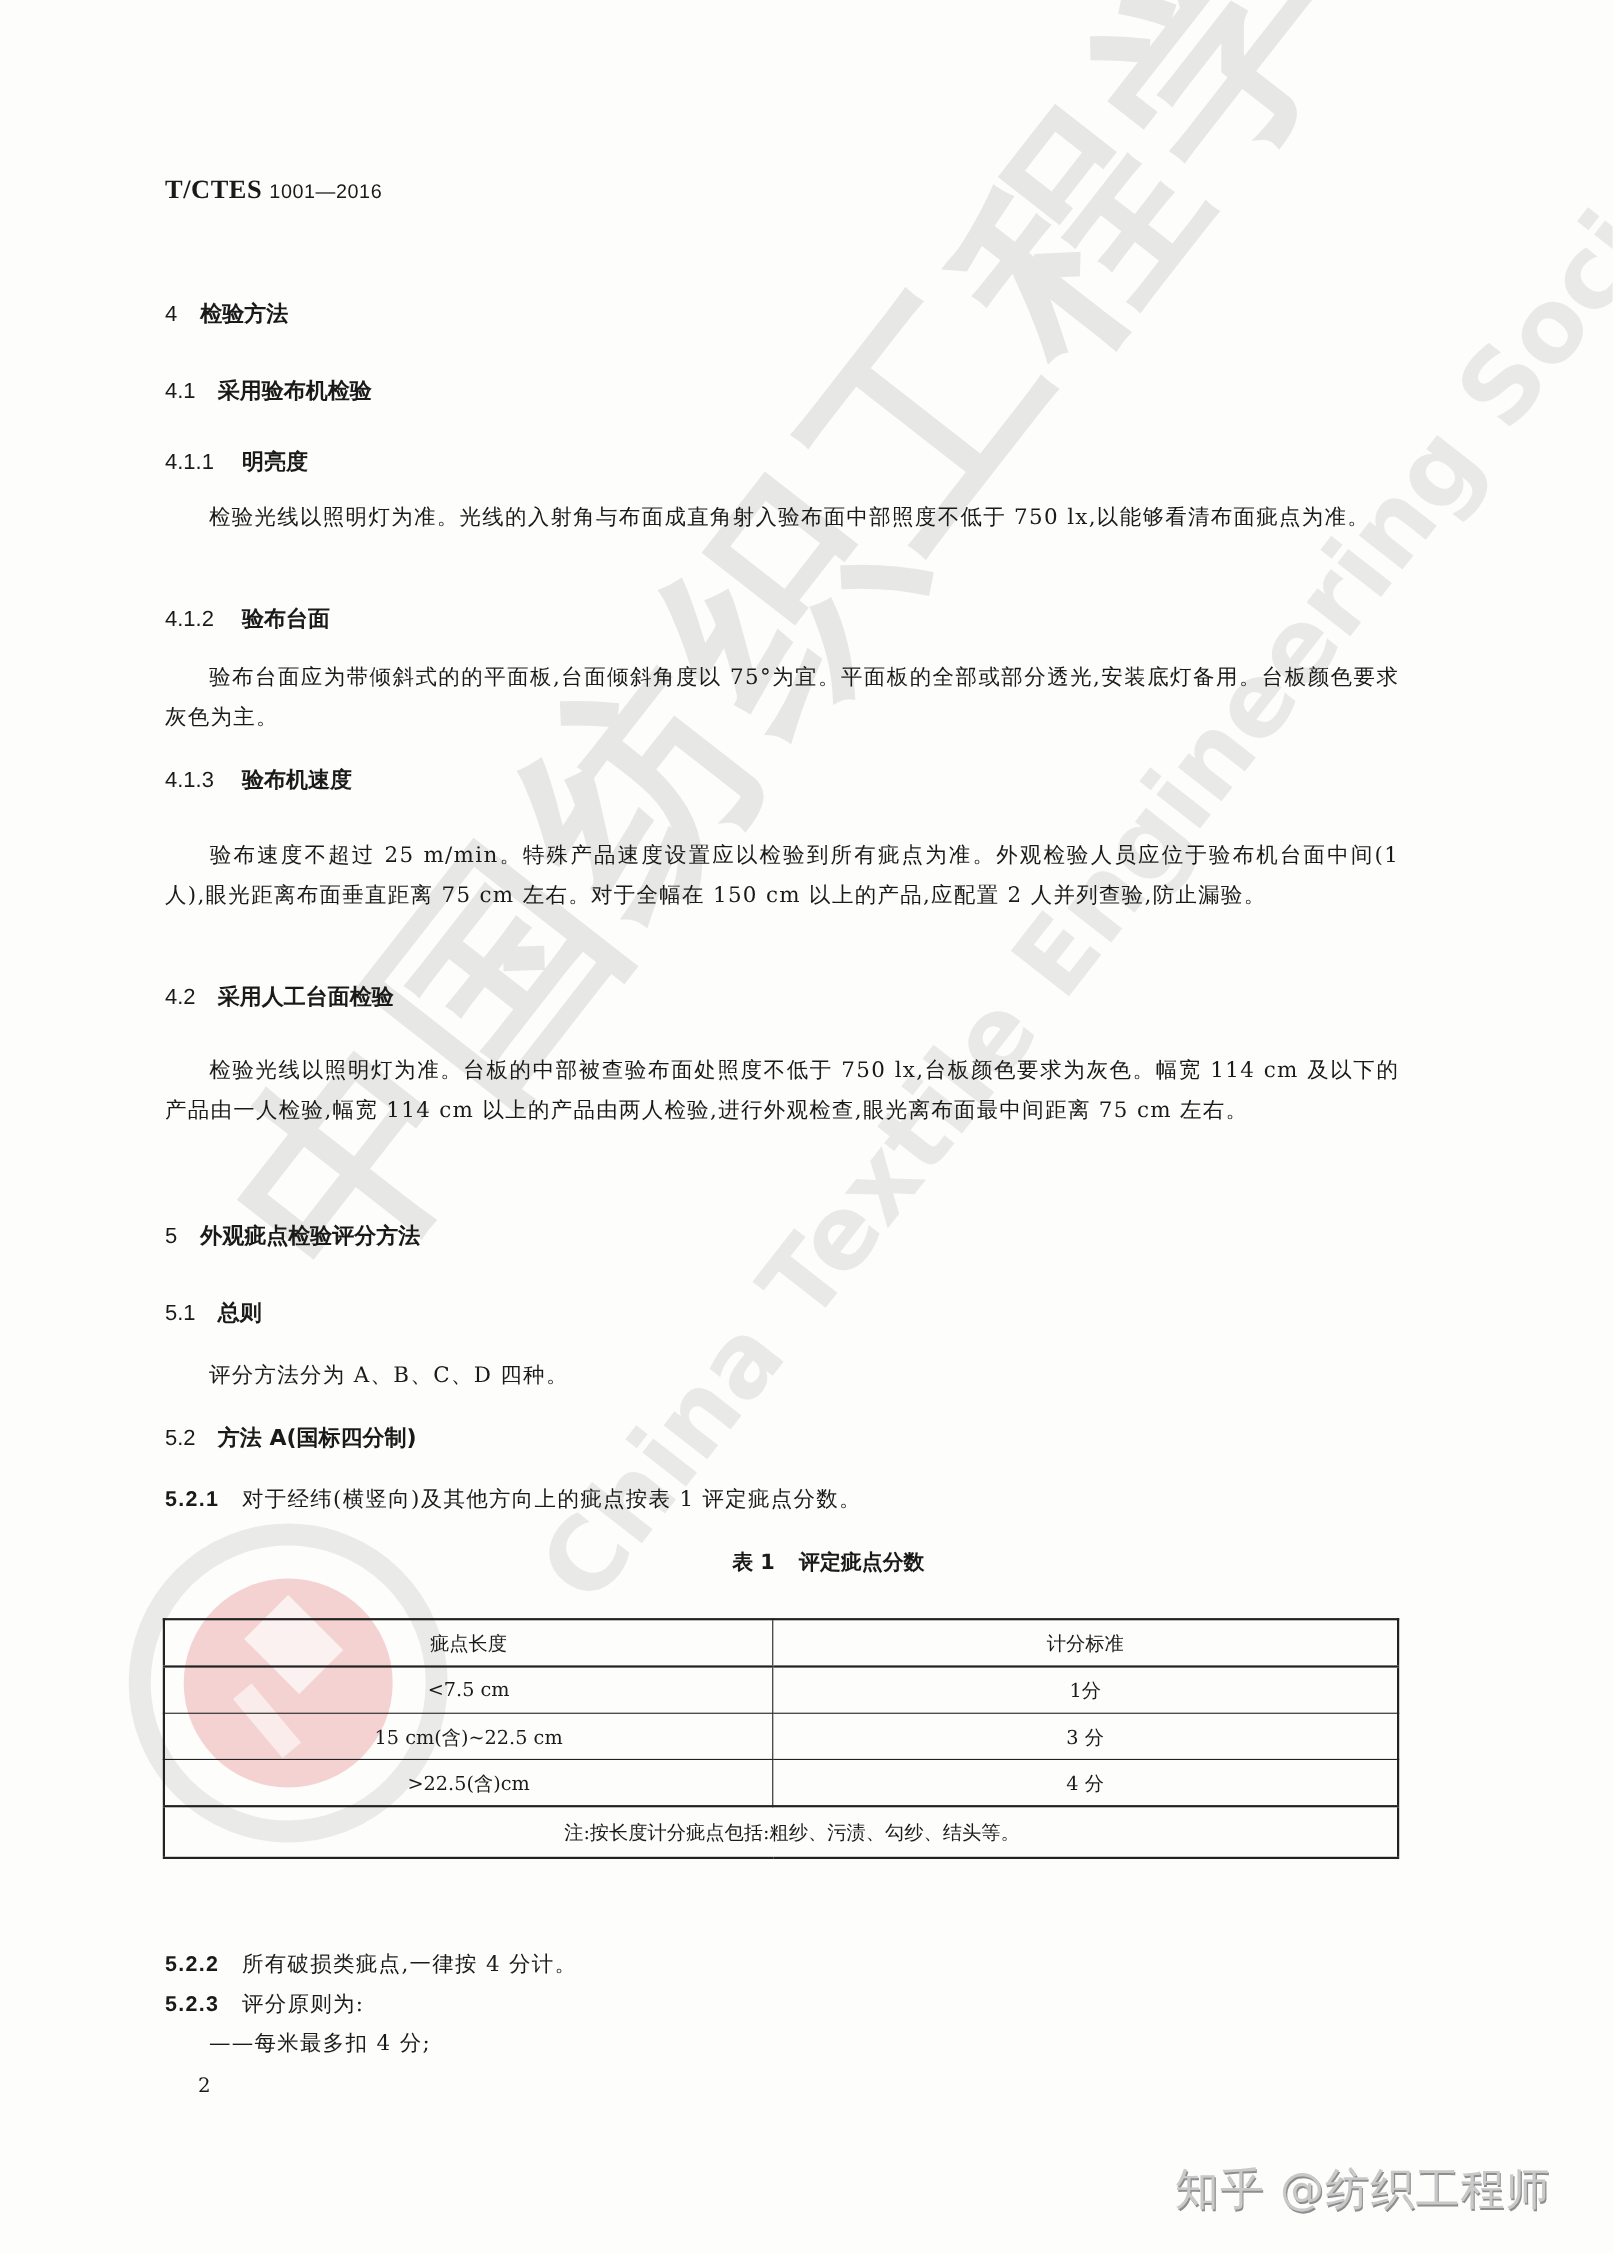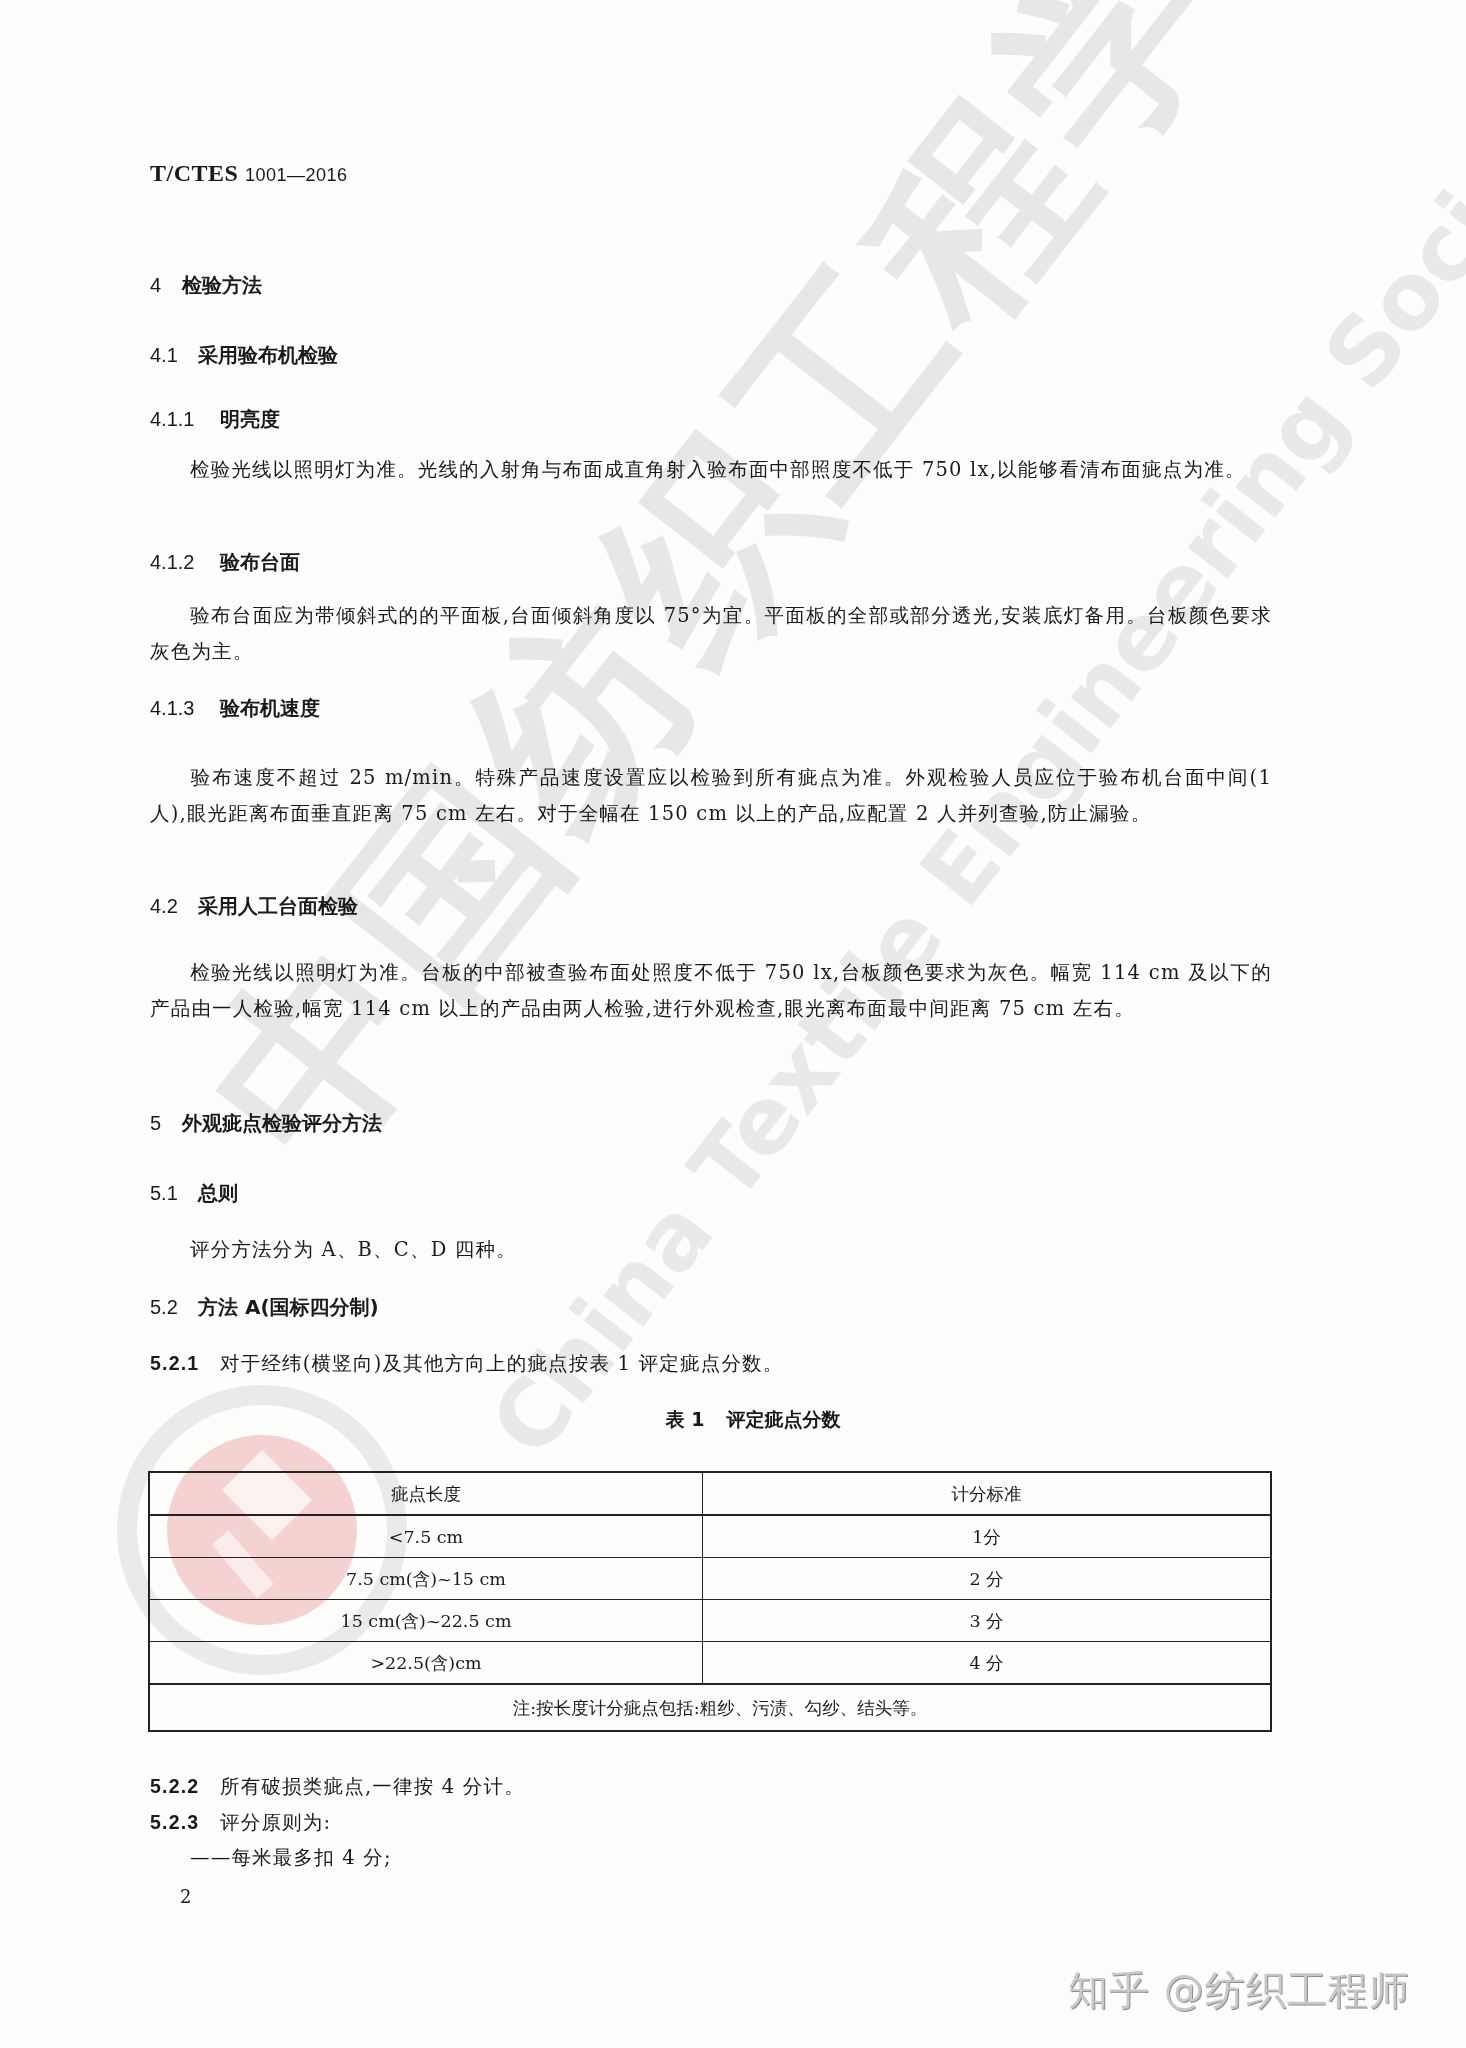--- a/index.html
+++ b/index.html
@@ -158,24 +158,20 @@
     <tbody>
         <tr class="head">
       <td class="c1">疵点长度</td>
       <td>计分标准</td>
     </tr>
     <tr>
       <td>&lt;7.5 cm</td>
       <td>1分</td>
     </tr>
     <tr>
-      <td>7.5 cm(含)~15 cm</td>
-      <td>2 分</td>
-    </tr>
-    <tr>
       <td>15 cm(含)~22.5 cm</td>
       <td>3 分</td>
     </tr>
     <tr>
       <td>&gt;22.5(含)cm</td>
       <td>4 分</td>
     </tr>
     <tr class="note">
       <td colspan="2">注:按长度计分疵点包括:粗纱、污渍、勾纱、结头等。</td>
     </tr>

